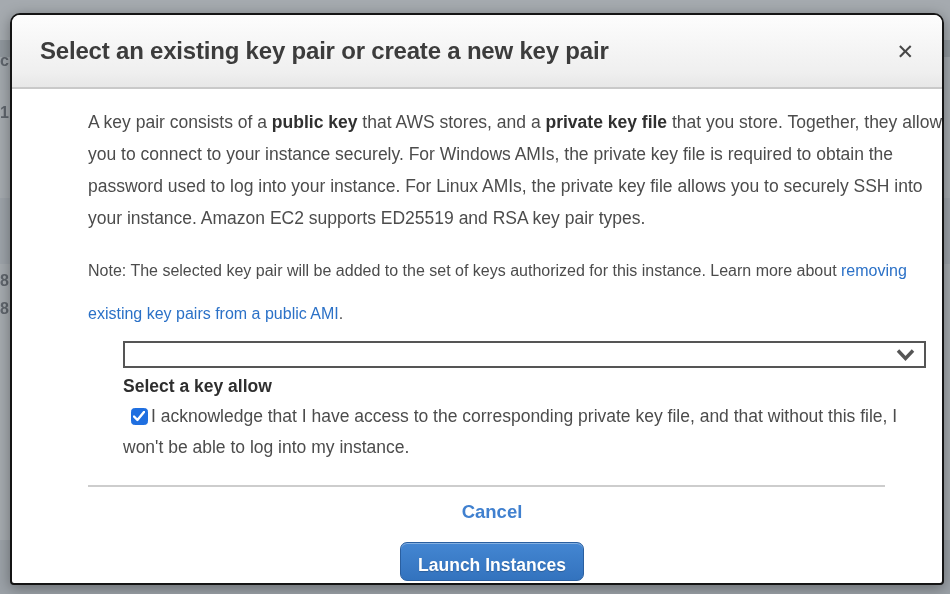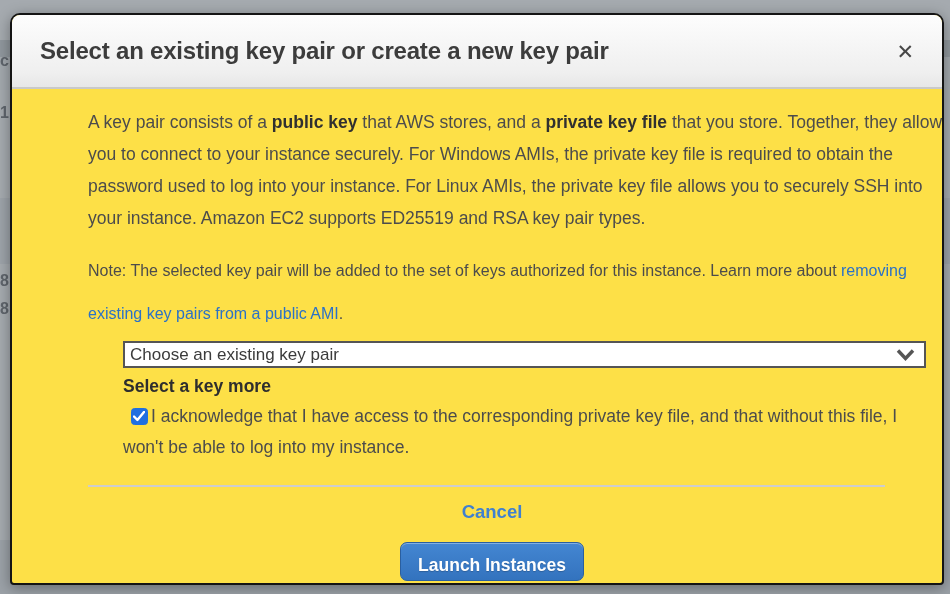--- a/index.html
+++ b/index.html
@@ -15,21 +15,21 @@
   .band.b2{top:57px;height:33px;background:#a2a8ad;}
   .band.b3{top:198px;height:66px;background:#9da3a9;}
   .band.b4{top:540px;height:54px;background:#9ba1a7;}
   .frag{
     position:absolute;left:0;width:10px;overflow:hidden;
     color:#5f656c;font-size:16px;font-weight:bold;line-height:18px;
   }
   
   .modal{
     position:absolute;left:10px;top:13px;width:934px;height:572px;
-    box-sizing:border-box;background:#fde047;
+    box-sizing:border-box;background:#ffffff;
     border:2.5px solid #141414;
     border-radius:10px 10px 4px 4px;
     box-shadow:0 3px 14px rgba(0,0,0,.35);
     overflow:hidden;
   }
   .modal-header{
     height:74px;box-sizing:border-box;
     background:linear-gradient(180deg,#fdfdfd 0%,#efefef 80%,#e7e7e7 100%);
     border-bottom:2px solid #c9c9c9;
     display:flex;align-items:center;
@@ -127,27 +127,26 @@
 
   <div class="modal-body">
 
     <p class="intro"><span>A key pair consists of a </span><strong>public key</strong><span> that AWS stores, and a </span><strong>private key file</strong><span> that you store. Together, they allow you to connect to your instance securely. For Windows AMIs, the private key file is required to obtain the password used to log into your instance. For Linux AMIs, the private key file allows you to securely SSH into your instance. Amazon EC2 supports ED25519 and RSA key pair types.</span></p>
 
     <p class="note"><span>Note: The selected key pair will be added to the set of keys authorized for this instance. Learn more about </span><a href="#">removing existing key pairs from a public AMI</a><span>.</span></p>
 
     <div class="form-col">
 
       <div class="fake-select">
-        <span class="val">Choose an existing key pair</span>
         <svg class="chev" width="19" height="12" viewBox="0 0 19 12">
           <path d="M2 1.5 L9.5 9.5 L17 1.5" fill="none" stroke="#555555" stroke-width="3.4"></path>
         </svg>
       </div>
 
-      <div class="field-label">Select a key more</div>
+      <div class="field-label">Select a key allow</div>
 
 
       <label class="ack"><span class="checkbox checked" id="ack-box"><svg width="12" height="11" viewBox="0 0 12 11">
             <path d="M1 5.5 L4.4 9 L11 1" fill="none" stroke="#ffffff" stroke-width="2.4" stroke-linecap="round" stroke-linejoin="round"></path>
           </svg></span><span>I acknowledge that I have access to the corresponding private key file, and that without this file, I won't be able to log into my instance.</span></label>
 
     </div>
 
     <div class="divider"></div>
 

